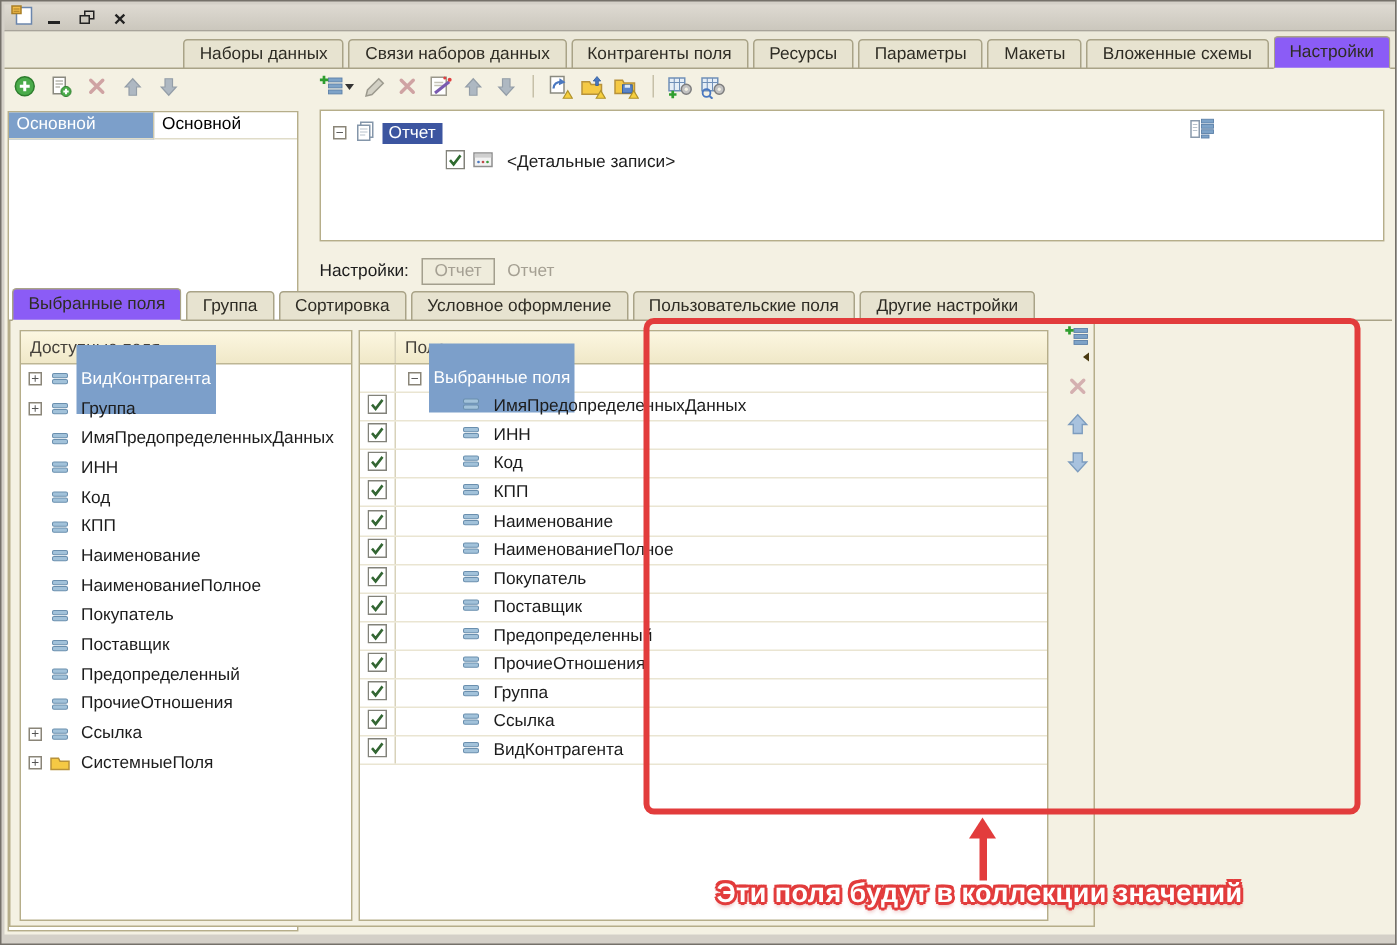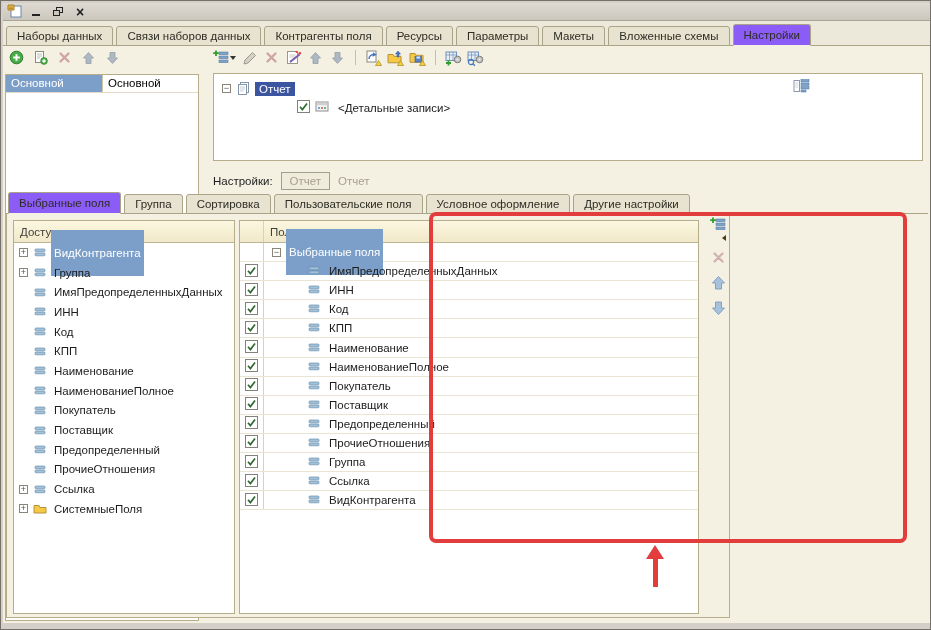--- a/index.html
+++ b/index.html
@@ -19,21 +19,21 @@
     margin-left:6px;color:#222;font-weight:bold;cursor:default;}
   .minbar{width:8px;height:2px;background:#222;margin-top:7px;}
   .restore{position:relative;width:10px;height:9px;}
   .restore i{position:absolute;border:1.4px solid #222;background:transparent;display:block;}
   .restore i.b{left:0;bottom:0;width:7px;height:6px;background:#cbc7bd;}
   .restore i.f{right:0;top:0;width:7px;height:6px;}
   .closex{font-size:14px;line-height:12px;}
   
   .maintabs{position:absolute;left:2px;top:20px;width:927px;height:25px;
     background:#ece9da;display:flex;align-items:flex-end;padding-left:3px;
-    border-bottom:1px solid #a9a387;}
+    border-bottom:1px solid #a9a387;justify-content:flex-end;}
   .tab{height:20px;padding:3px 10px 0 10px;margin-right:3px;margin-bottom:-1px;
     border:1px solid #a9a387;border-bottom:1px solid #a9a387;
     border-radius:3px 3px 0 0;background:#e7e3d0;color:#2e2c24;white-space:nowrap;}
   .tab.active{background:#8b5cf6;border-bottom:1px solid #f4f1e3;height:22px;padding-top:4px;}
   
   .content{position:absolute;left:2px;top:45px;width:927px;height:577px;background:#f4f1e3;}
   
   .tbtn{display:inline-flex;align-items:center;justify-content:center;height:17px;min-width:17px;}
   .vsep{display:inline-block;width:1px;height:15px;background:#c6c0a8;margin:0 4px;vertical-align:middle;}
   .caret{display:inline-block;width:0;height:0;border-left:3px solid transparent;border-right:3px solid transparent;border-top:4px solid #333;margin-left:1px;}
@@ -298,22 +298,22 @@
     <div class="setbar">
       <span>Настройки:</span>
       <span class="chip">Отчет</span>
       <span class="crumb">Отчет</span>
     </div>
 
     <div class="settabs">
       <div class="tab active">Выбранные поля</div>
       <div class="tab">Группа</div>
       <div class="tab">Сортировка</div>
+      <div class="tab">Условное оформление</div>
       <div class="tab">Пользовательские поля</div>
-      <div class="tab">Условное оформление</div>
       <div class="tab">Другие настройки</div>
     </div>
 
     <div class="tabpage">
 
       <div class="availpanel">
         <div class="panelhead">Доступные поля</div>
         <div class="arow">
             <span class="exsp">
               <span class="expander">+</span>
@@ -700,14 +700,15 @@
       </div>
     </div>
 
   </div>
 
   <div class="redrect"></div>
   <div class="redarrow">
       <div class="head"></div>
       <div class="shaft"></div>
     </div>
+  <div class="redtext">Эти поля будут в коллекции значений</div>
 
 </div>
 
 </body></html>

